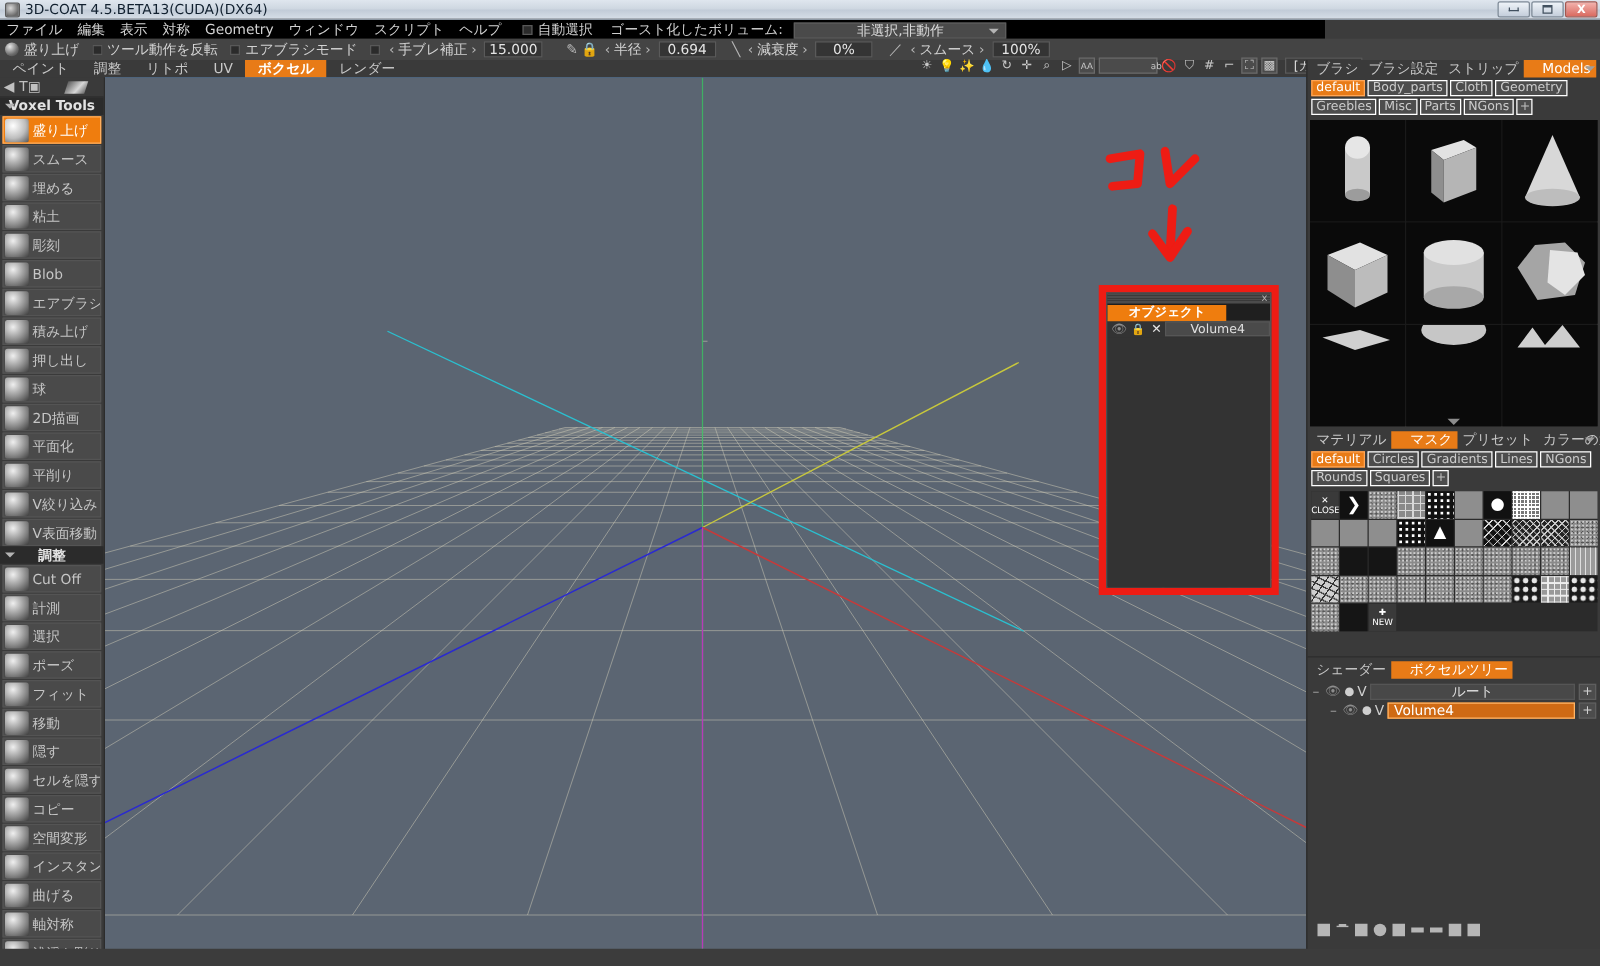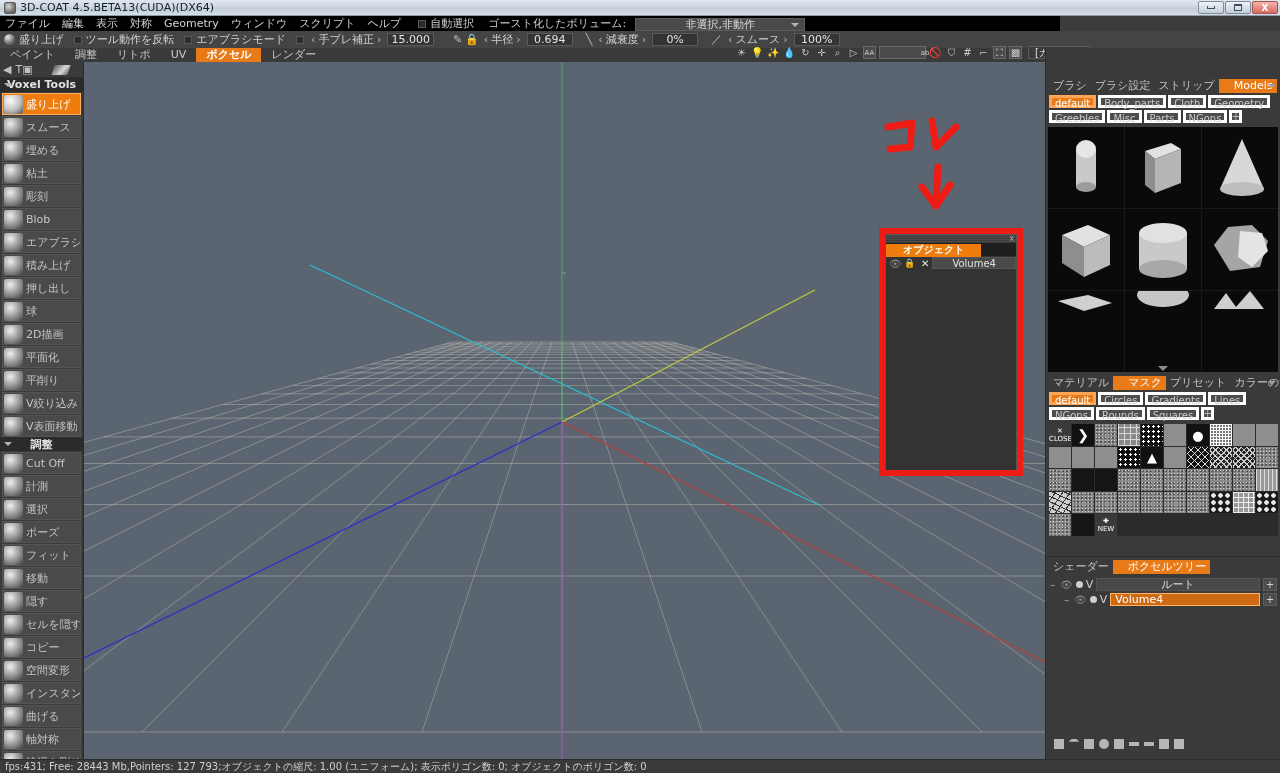--- a/index.html
+++ b/index.html
@@ -120,28 +120,28 @@
     width: 19px; height: 19px; flex: none; border-radius: 2px;
     background: radial-gradient(circle at 34% 30%, #efefef, #8f8f8f 55%, #3c3c3c 100%);
   }
   .tool.active .tbico { background: radial-gradient(circle at 34% 30%, #ffffff, #bdbdbd 55%, #555 100%); }
 
   
   .rightcol {
     position: absolute; left: 1045px; top: 48px; width: 235px; height: 711px;
     background: #3a3a3a; border-left: 1px solid #2b2b2b; overflow: hidden;
   }
-  .rp-tabs { display: flex; align-items: center; height: 14px; padding-left: 3px; position: relative; margin-top: 31px; }
+  .rp-tabs { display: flex; align-items: center; height: 14px; padding-left: 3px; position: relative; }
   .rp-tabs .rt { padding: 0 4px; line-height: 14px; color: #c8c8c8; white-space: nowrap; font-size: 11px;}
   .rp-tabs .rt.active { background: #e87b17; color: #fff; padding-left: 15px; }
   .rp-tabs .caret { position: absolute; right: 4px; top: 5px;
     border-left: 4px solid transparent; border-right: 4px solid transparent; border-top: 4px solid #9e9e9e;}
   .chiprow { display: flex; flex-wrap: wrap; gap: 2px; padding: 2px 3px; }
   .chip {
-    background: #4d4d4d; border: 3px solid #ffffff; color: #cccccc;
+    background: #4d4d4d; border: 1px solid #ffffff; color: #cccccc;
     font-size: 10px; padding: 0 3px; line-height: 12px; height: 13px; white-space: nowrap;
   }
   .chip.active { background: #e87b17; border-color: #ffa556; color: #fff; }
   .chip.plus { display:flex; align-items:center; justify-content:center; width: 13px; padding:0; color:#bdbdbd;}
   .modelgrid {
     display: grid; grid-template-columns: repeat(3, 1fr); gap: 1px;
     background: #1a1a1a; margin: 2px 2px 0 2px; position: relative;
   }
   .mcell { background: #0b0b0b; height: 81px; position: relative; overflow: hidden; }
   .mcell svg { position: absolute; left: 0; top: 0; }
@@ -772,17 +772,14 @@
     </div>
     <div class="op-row">
       <span class="eyeico">👁</span>
       <span class="lockico" style="font-size:9px;">🔒</span>
       <span style="color:#e6e6e6;font-weight:bold;font-size:10px;">✕</span>
       <span class="rowname">Volume4</span>
     </div>
     <div class="op-body"></div>
   </div>
 
-  <div class="statusbar">
-    <span>fps:431;  Free: 28443 Mb,Pointers: 127 793;オブジェクトの縮尺: 1.00 (ユニフォーム); 表示ポリゴン数: 0; オブジェクトのポリゴン数: 0</span>
-  </div>
 
 </div>
 
 </body></html>

